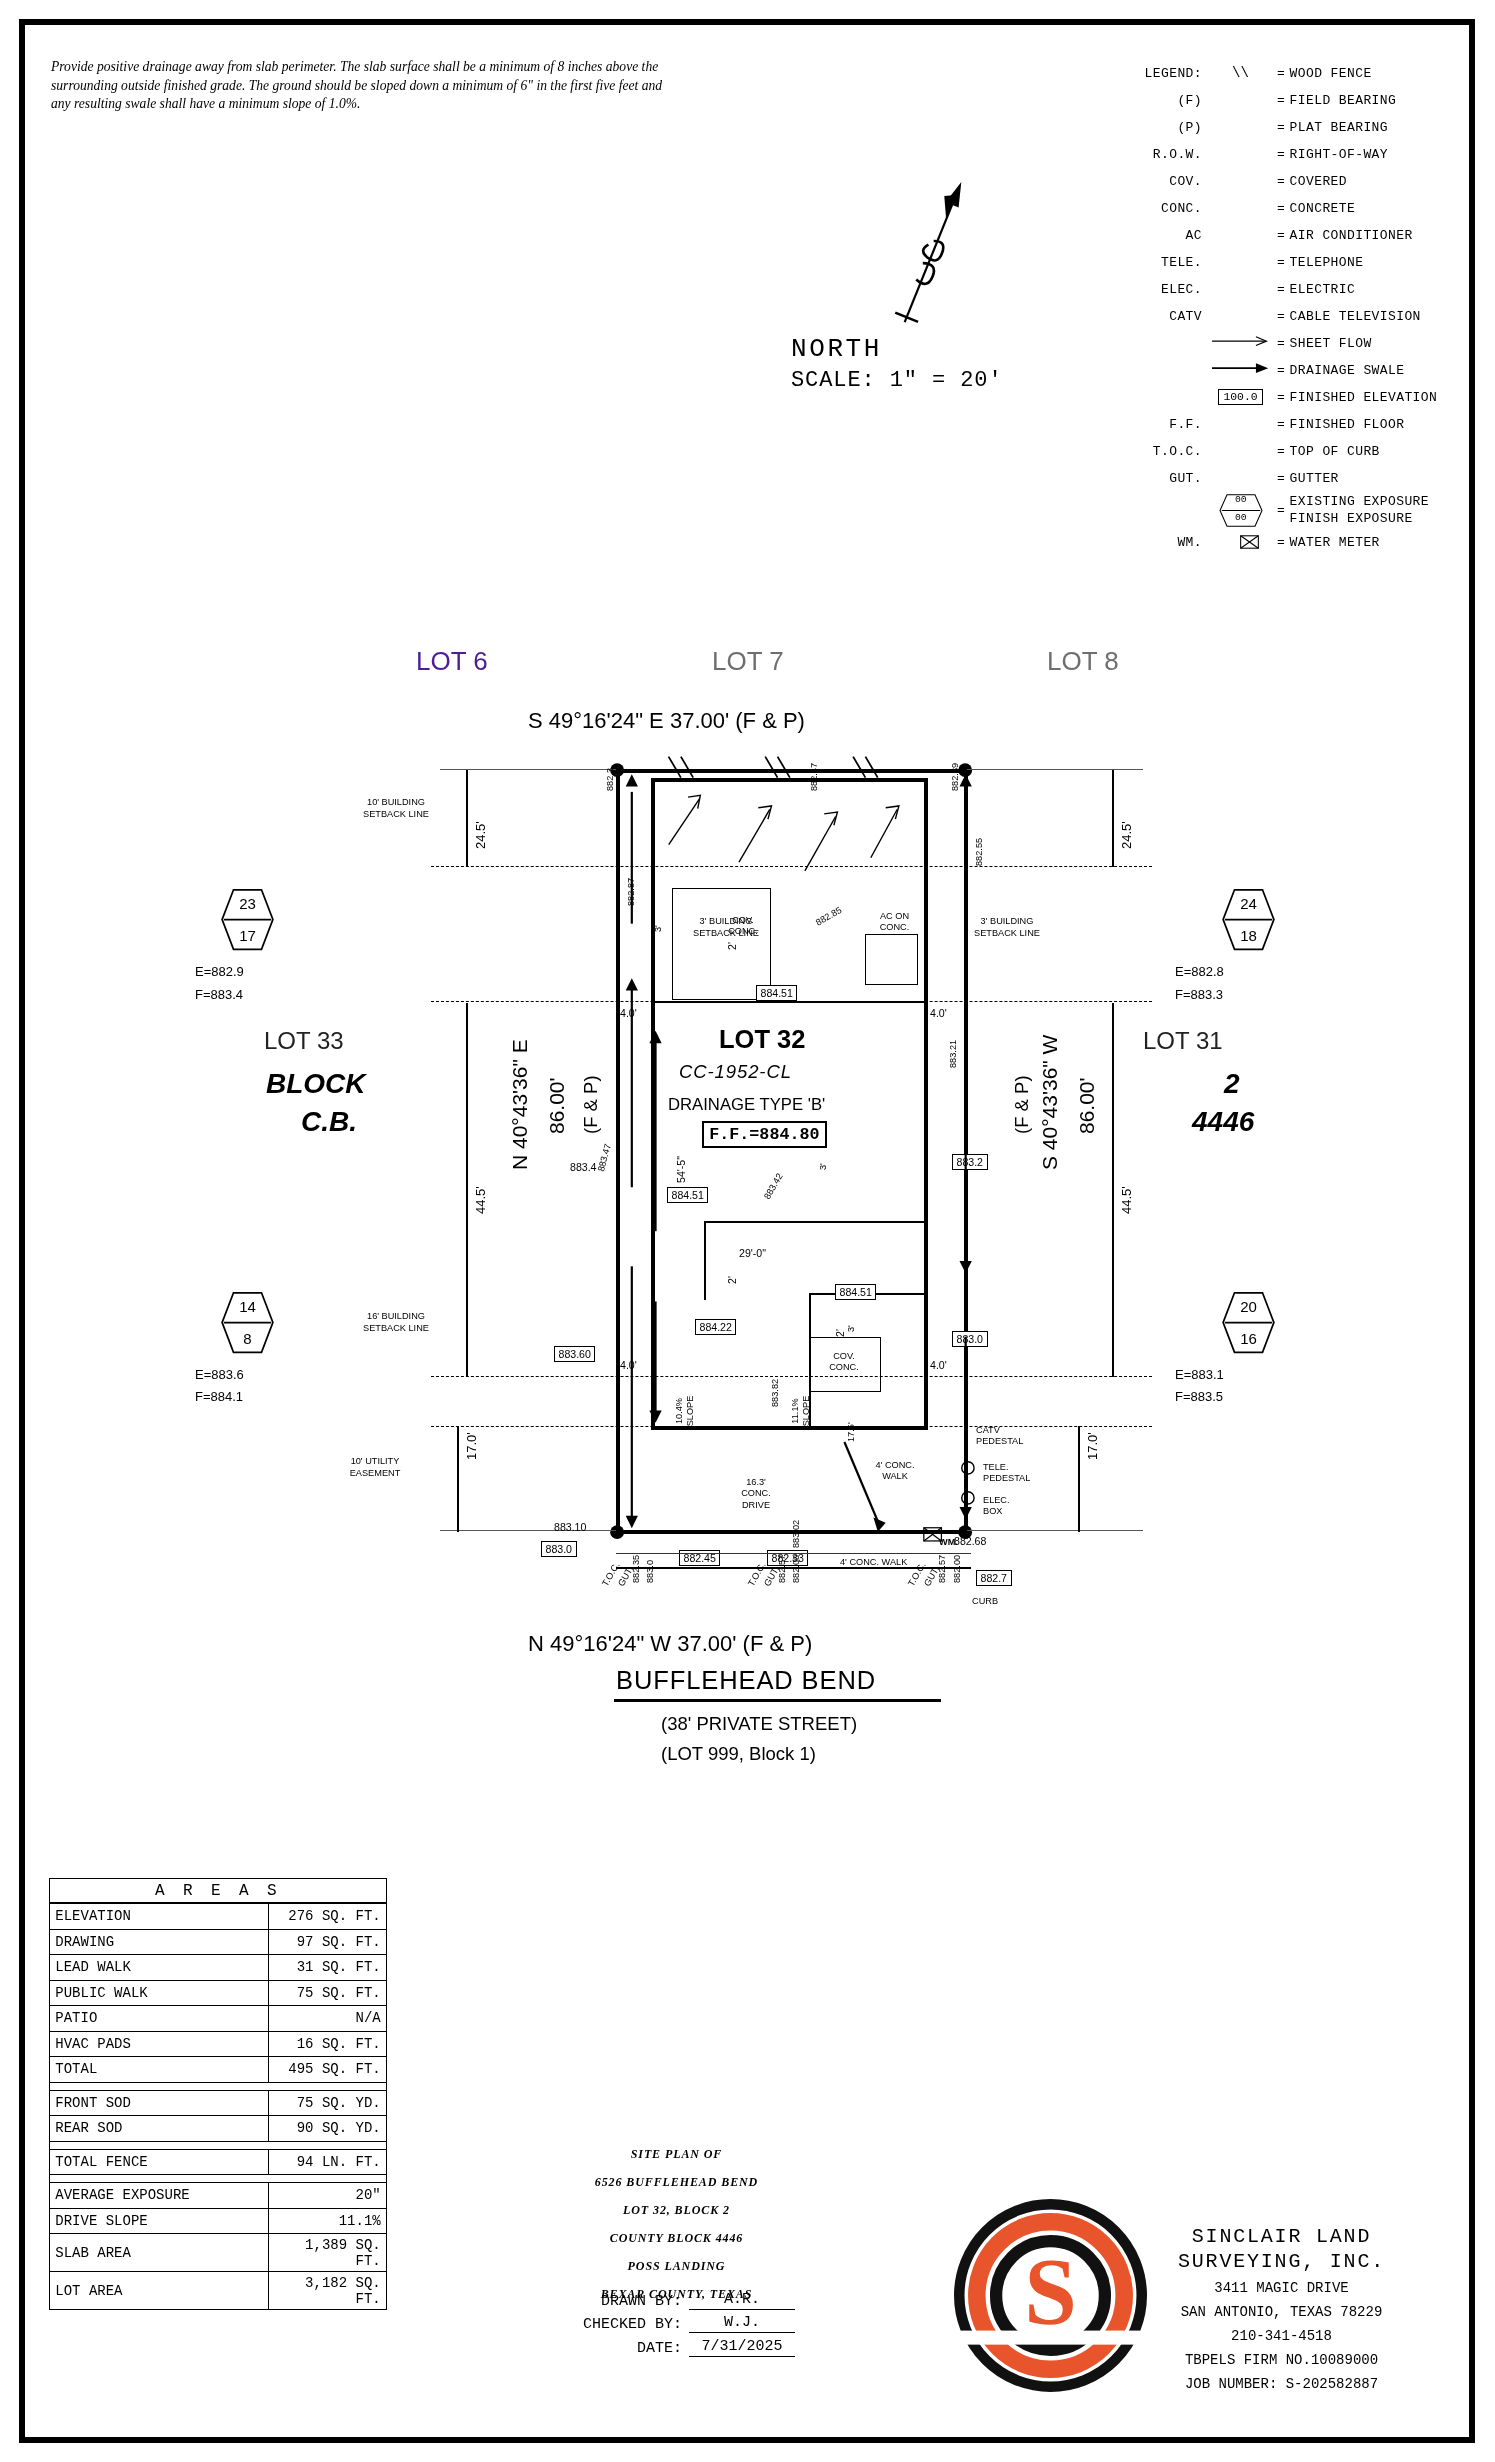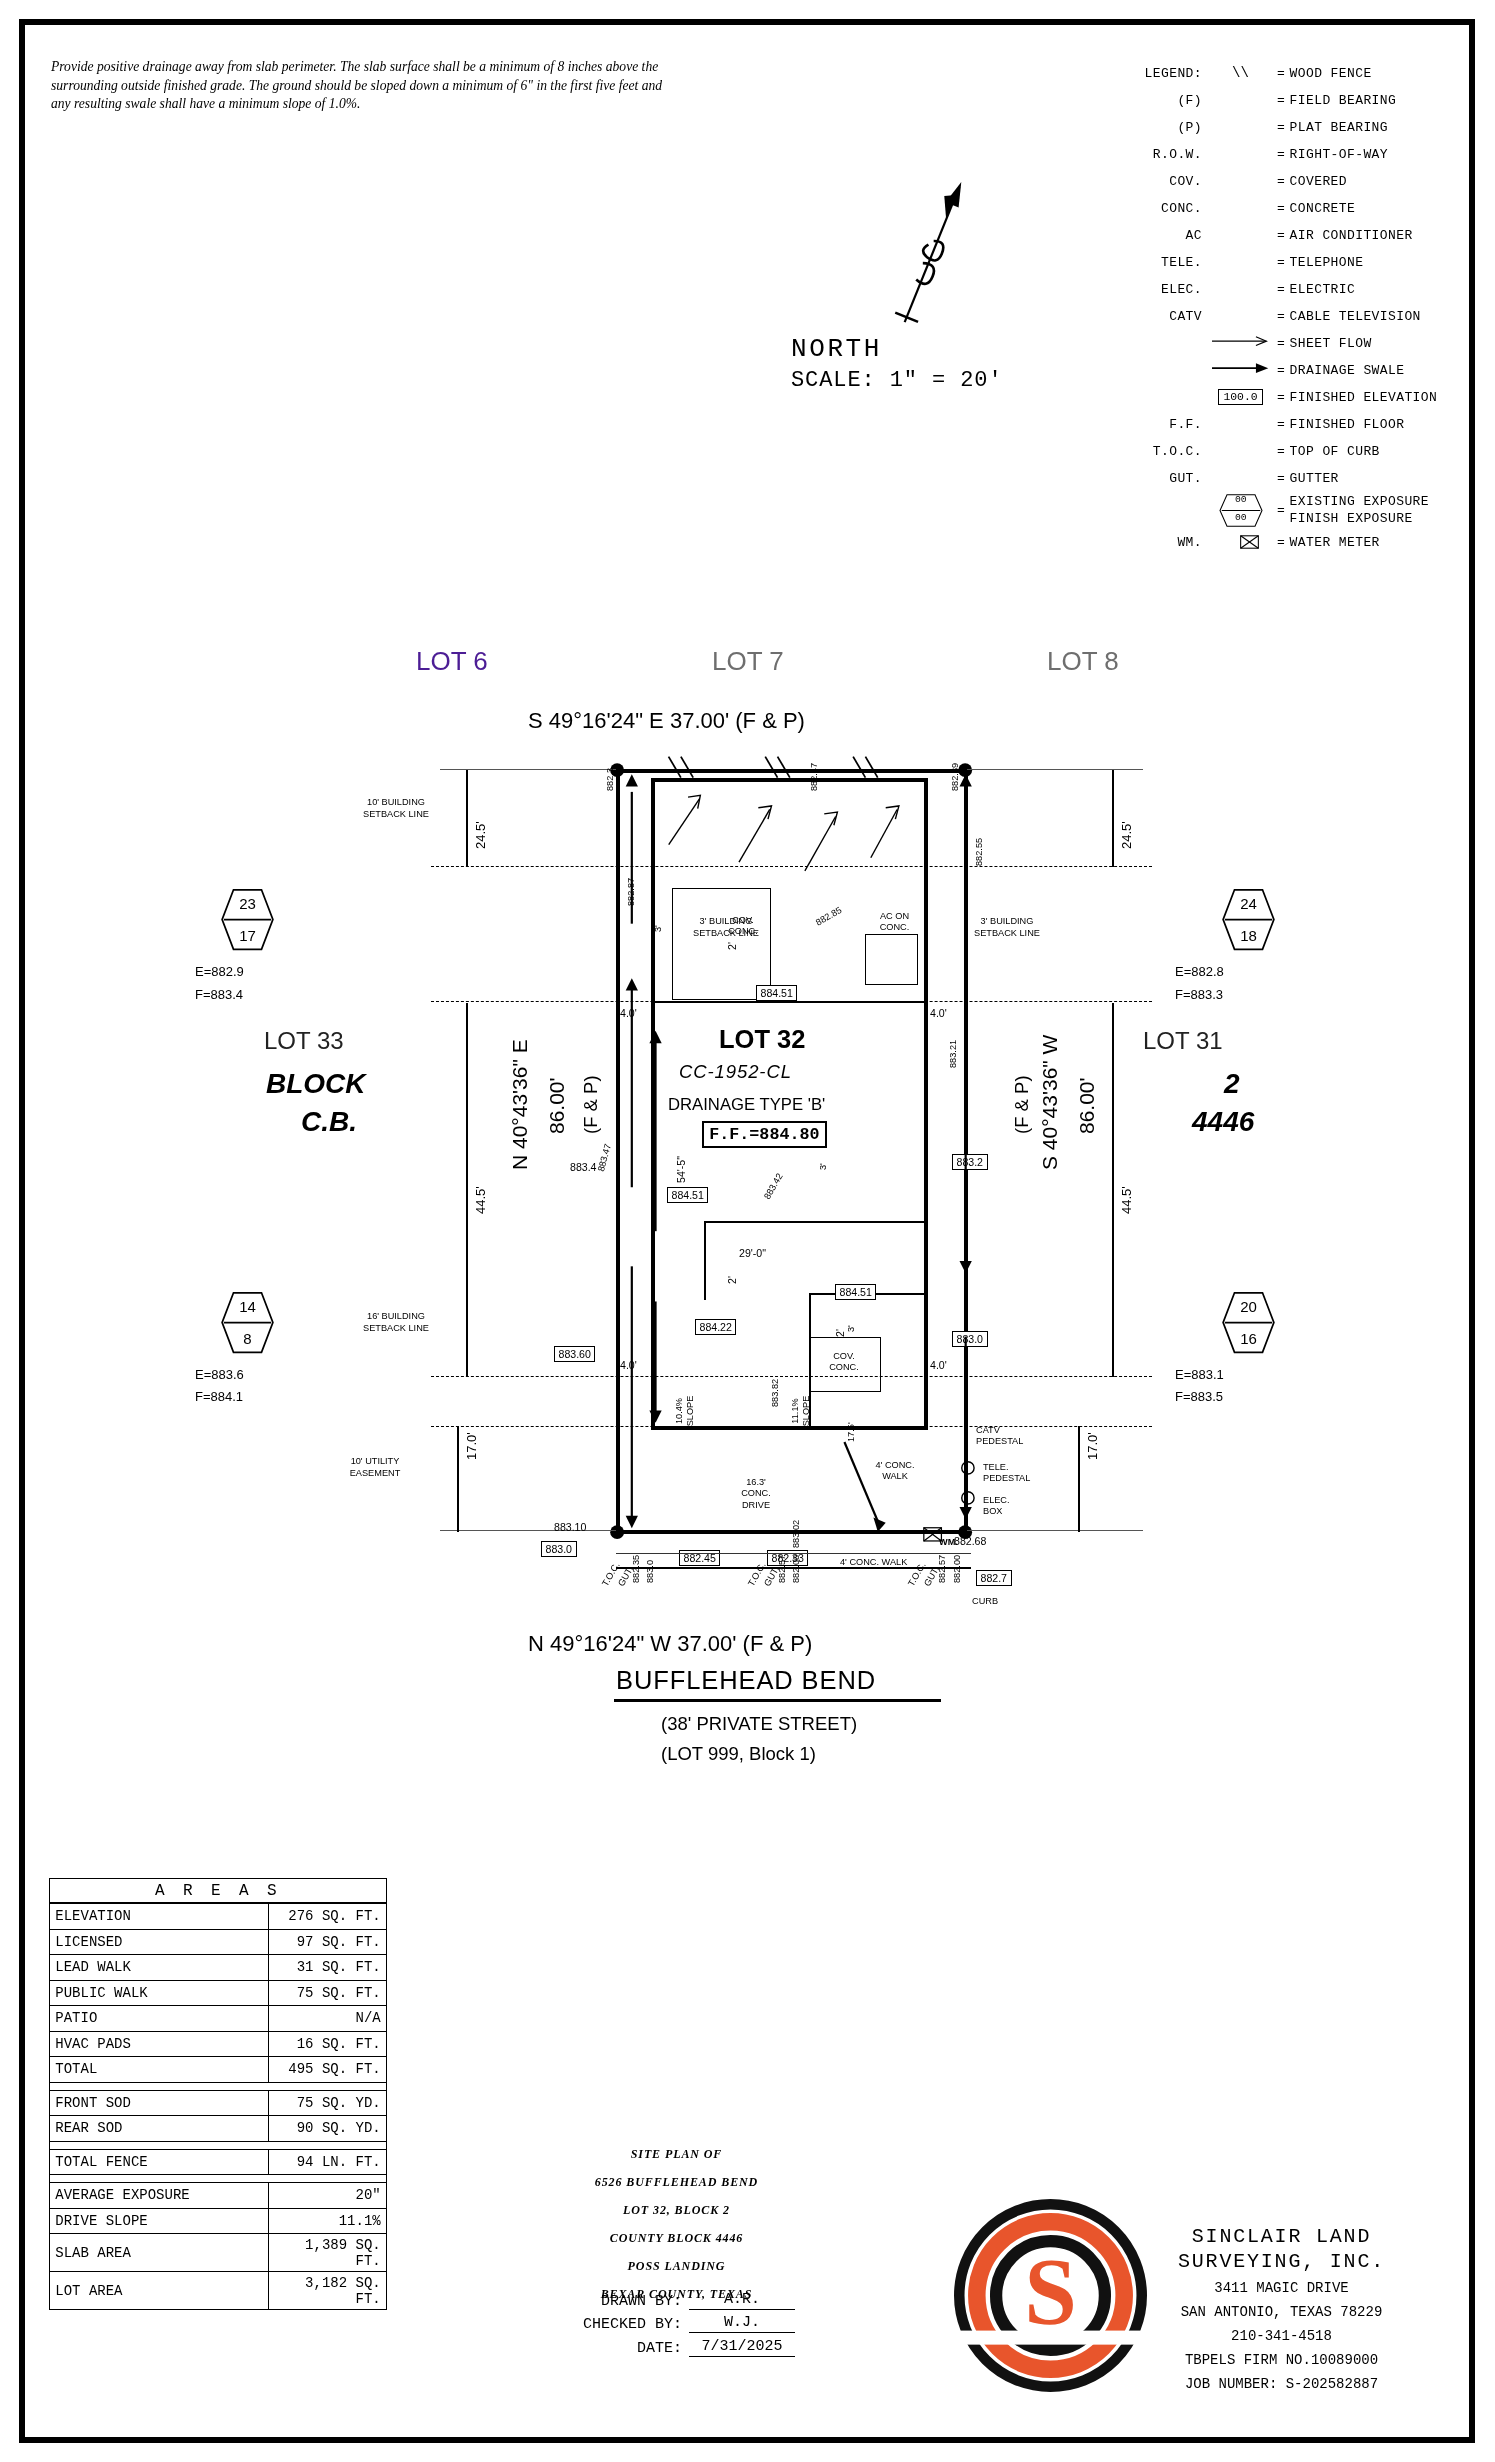--- a/index.html
+++ b/index.html
@@ -498,21 +498,21 @@
 
   <div class="abs mono" id="areas">
     <div class="hdr">A R E A S</div>
     <table>
       <tbody id="areas-body">
           <tr>
             <td>ELEVATION</td>
             <td class="v">276 SQ. FT.</td>
           </tr>
           <tr>
-            <td>LICENSED</td>
+            <td>DRAWING</td>
             <td class="v">97 SQ. FT.</td>
           </tr>
           <tr>
             <td>LEAD WALK</td>
             <td class="v">31 SQ. FT.</td>
           </tr>
           <tr>
             <td>PUBLIC WALK</td>
             <td class="v">75 SQ. FT.</td>
           </tr>

